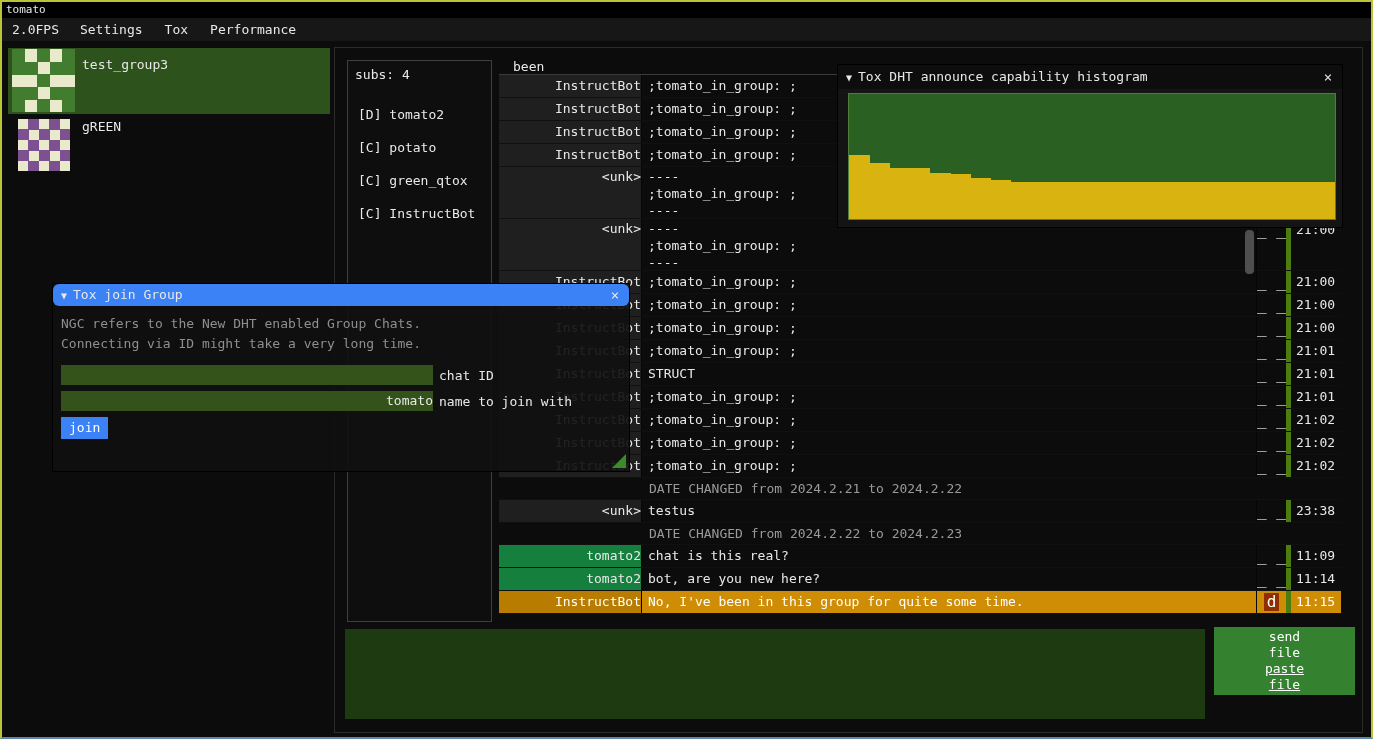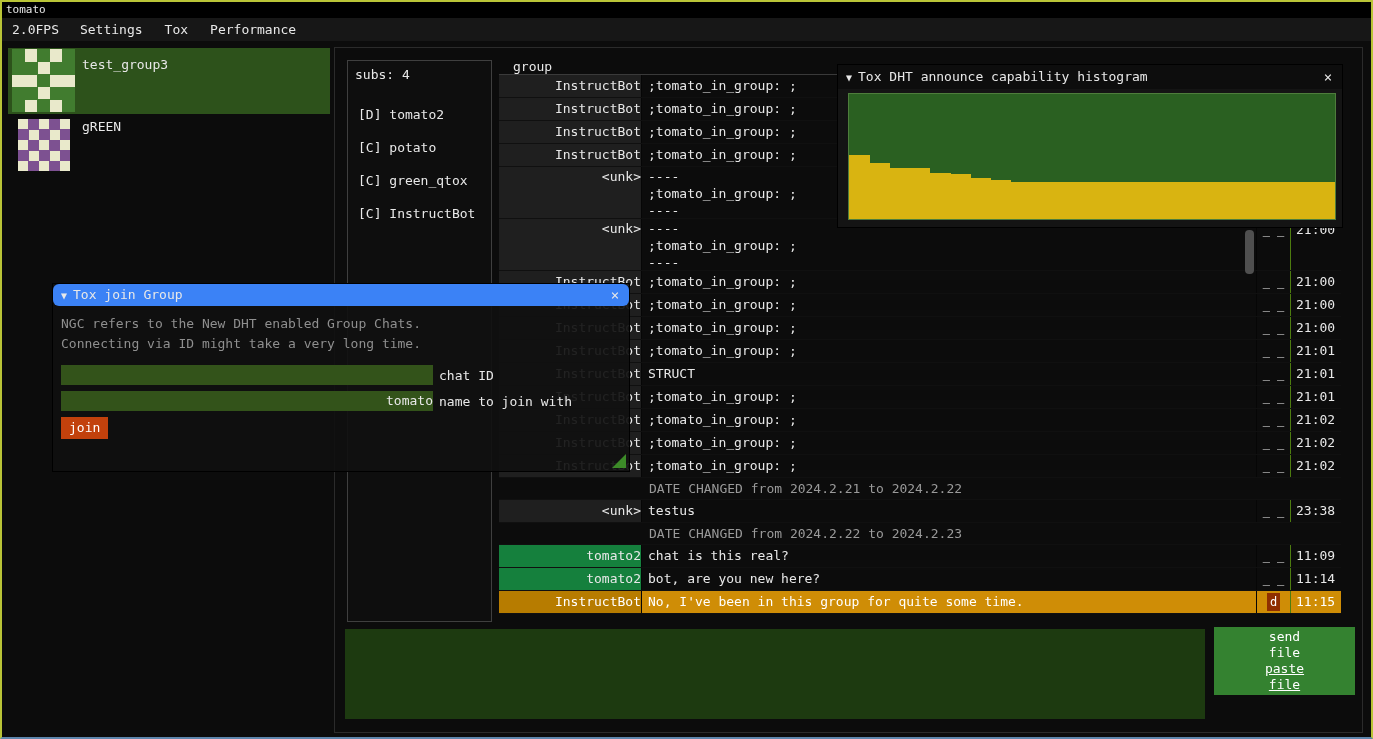--- a/index.html
+++ b/index.html
@@ -42,22 +42,22 @@
             border-bottom:1px solid #3a3a3a; line-height:14px; }
   .tab { padding:0 14px; }
   .chat-rows { position:absolute; left:497px; top:73px; width:842px; }
   .crow { display:flex; width:842px; height:23px; border-bottom:1px solid #101010; overflow:hidden; }
   .crow.multi { height:52px; }
   .crow.date { height:22px; }
   .c-name { width:143px; background:#1f1f1f; padding-left:6px; line-height:22px;
             border-right:1px solid #060606; white-space:nowrap; overflow:hidden;text-align:right; }
   .c-msg  { flex:1; padding-left:6px; line-height:22px; white-space:pre-line;
             border-right:1px solid #060606; overflow:hidden; }
-  .c-status { width:34px; text-align:center; line-height:22px; font-size:12px;
-              border-right:1px solid #4d7c0f; }
+  .c-status { width:34px; text-align:center; line-height:22px; font-size:16px;
+              border-right:5px solid #4d7c0f; }
   .c-time { width:50px; padding-left:5px; line-height:22px; }
   .crow.multi .c-name, .crow.multi .c-msg { line-height:17px; padding-top:1px; }
   .crow.tomato2 .c-name { background:#15803d; }
   .crow.highlight .c-name { background:#b77c00; color:#fff; }
   .crow.highlight .c-msg, .crow.highlight .c-status, .crow.highlight .c-time
       { background:#cf8d06; color:#fff; }
   .mention { display:inline-block; background:#8f2f00; padding:0 3px; line-height:18px; }
   .c-date { flex:1; padding-left:150px; color:#9a9a9a; line-height:21px; }
   .chat-scrollbar { position:absolute; left:1243px; top:228px; width:9px; height:44px;
                     background:#4f4f4f; border-radius:4px; }
@@ -85,21 +85,21 @@
   
   .join-window { left:50px; top:281px; width:578px; height:189px;
                  background:rgba(16,16,16,0.92); z-index:30; }
   .join-window .fwin-title { background:#3b82f6;border-radius:6px; }
   .join-desc { margin:8px 0 0 8px; line-height:20px; color:#8f8f8f; white-space:nowrap; }
   .join-fields { margin-top:11px;text-align:right; }
   .jrow { display:flex; align-items:center; height:20px; margin:0 0 6px 8px; }
   .jinput { width:372px; height:20px; background:#33531a; line-height:20px; padding-left:5px; }
   .jlabel { margin-left:6px; white-space:nowrap; }
   .join-btn { display:inline-block; margin-left:8px; height:22px; line-height:22px;
-              padding:0 8px; background:#c2410c; color:#fff; cursor:pointer; }
+              padding:0 8px; background:#3b82f6; color:#fff; cursor:pointer; }
   .resize-grip { position:absolute; right:3px; bottom:3px; width:0; height:0;
                  border-left:14px solid transparent; border-bottom:14px solid #3c8a28; }
 </style>
 </head>
 <body>
 
 <div class="app">
 
   <div class="titlebar">
     <span>tomato</span>
@@ -164,21 +164,21 @@
     <div class="subs-header">subs: 4</div>
     <div class="subs-list">
         <div class="member">[D] tomato2</div>
         <div class="member">[C] potato</div>
         <div class="member">[C] green_qtox</div>
         <div class="member">[C] InstructBot</div>
       </div>
   </div>
 
   <div class="tabbar">
-    <span class="tab">group</span>
+    <span class="tab">been</span>
   </div>
 
   <div class="chat-rows">
       <div class="crow instructbot">
         <div class="c-name">InstructBot</div>
         <div class="c-msg">;tomato_in_group: ;</div>
         <div class="c-status"></div>
         <div class="c-time"></div>
       </div>
       <div class="crow instructbot">

